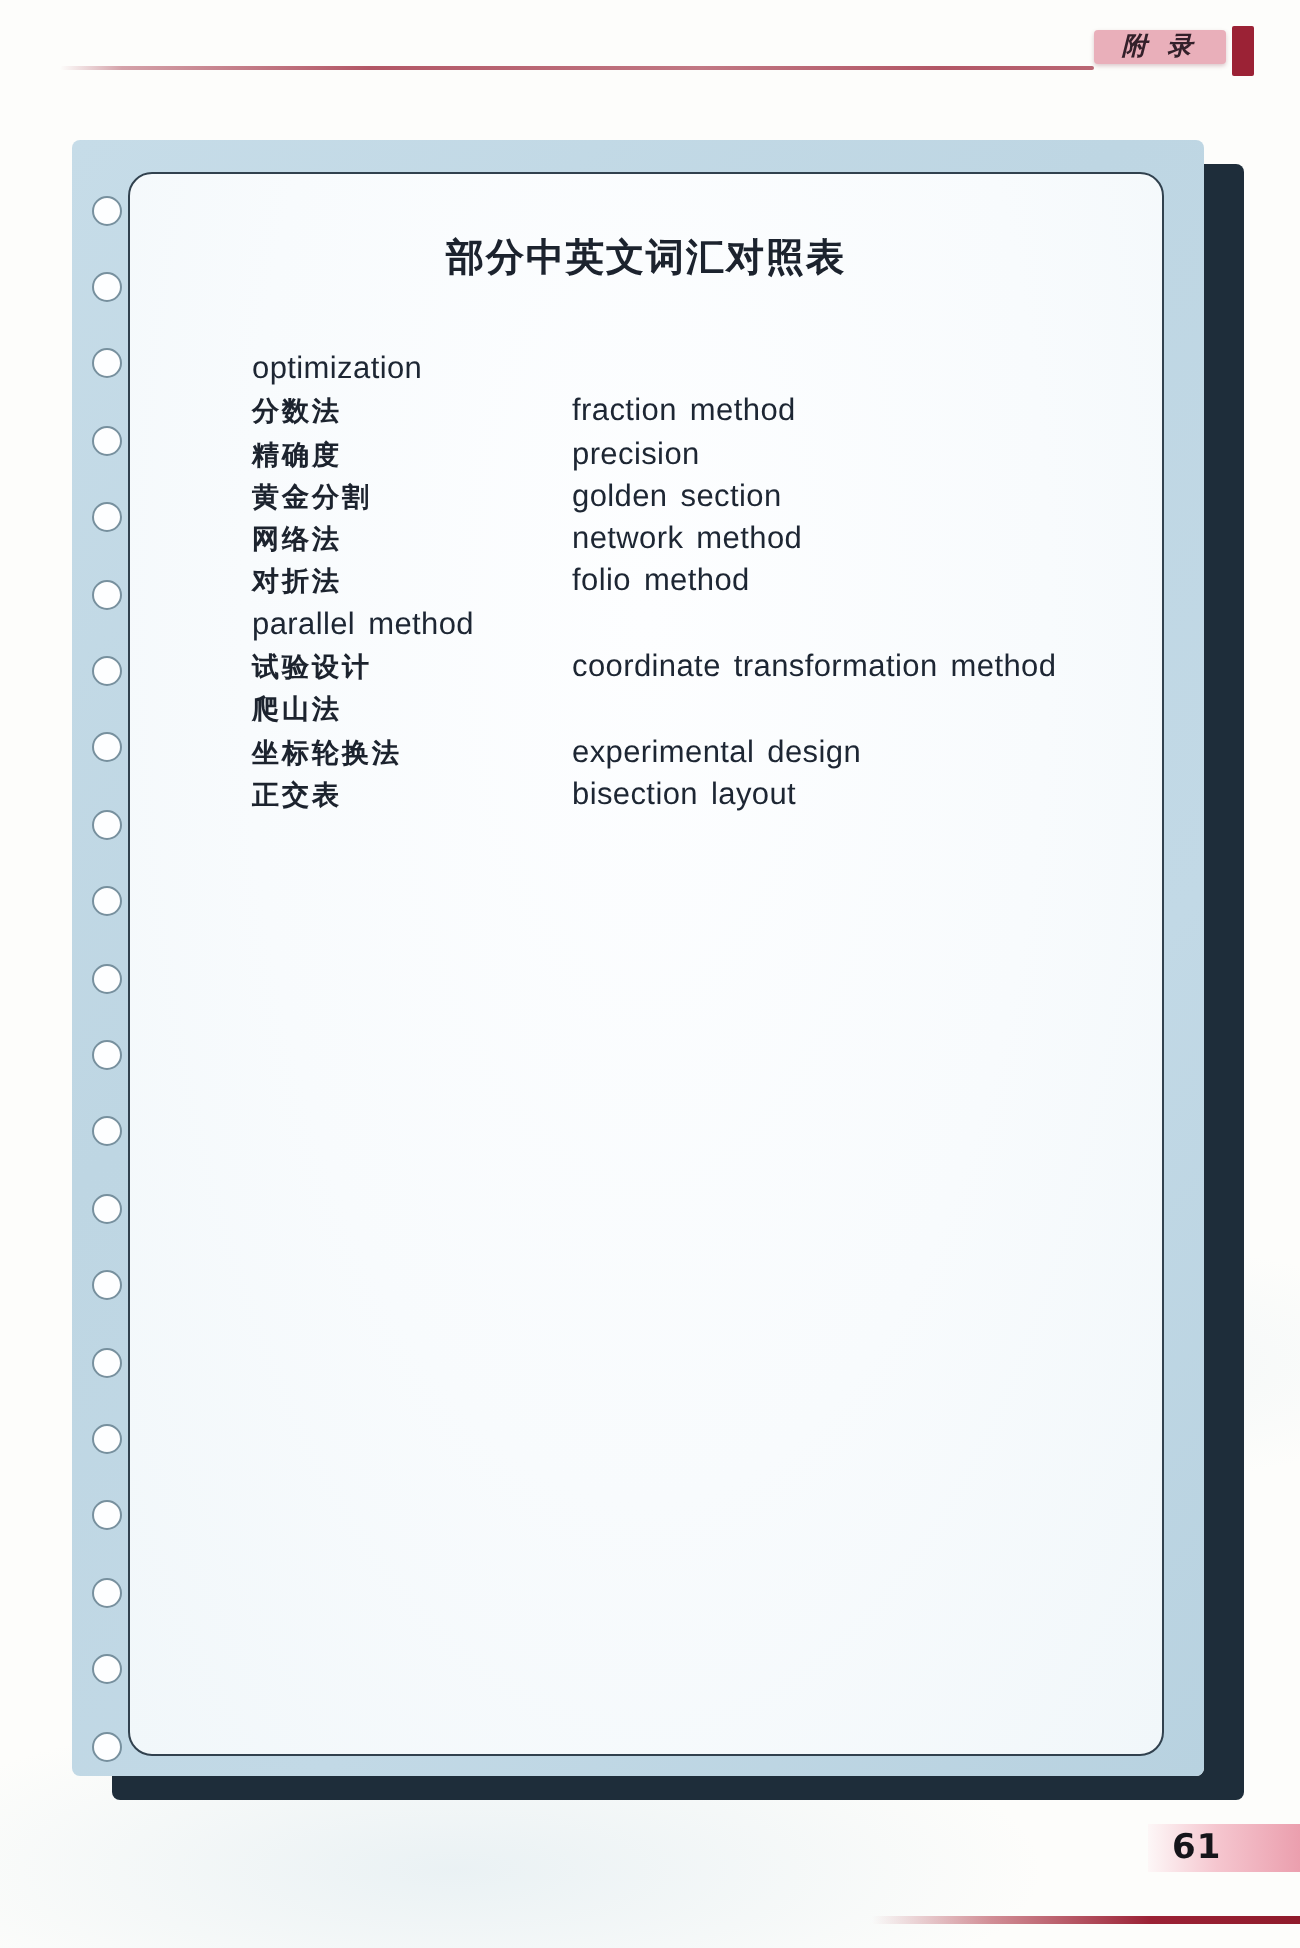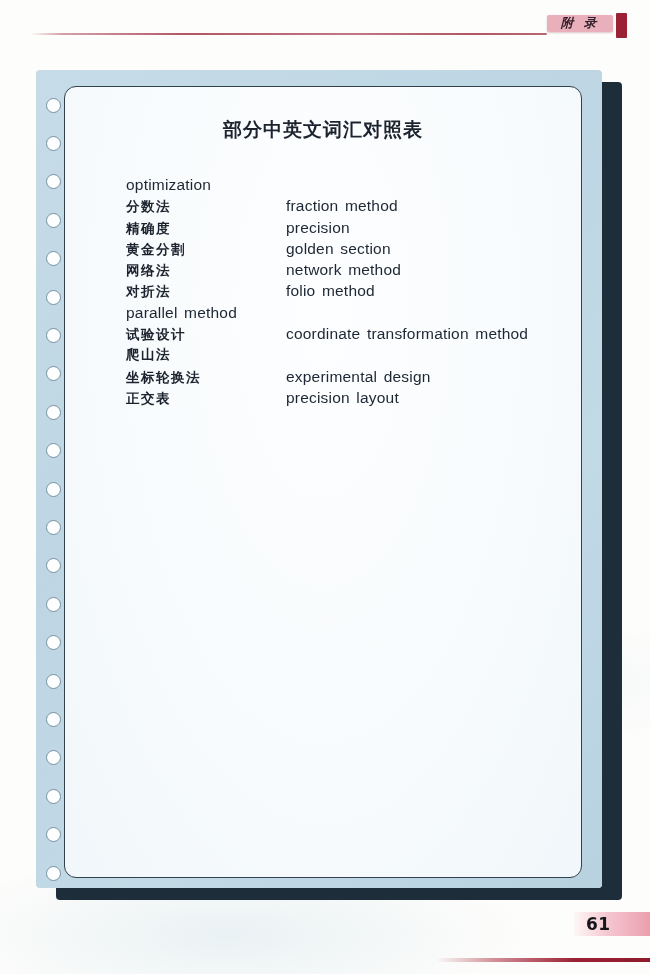--- a/index.html
+++ b/index.html
@@ -179,21 +179,21 @@
           </div>
           <div class="vocab-row">
             <span class="zh-term">爬山法</span>
           </div>
           <div class="vocab-row">
             <span class="zh-term">坐标轮换法</span>
             <span class="en-term">experimental design</span>
           </div>
           <div class="vocab-row">
             <span class="zh-term">正交表</span>
-            <span class="en-term">precision layout</span>
+            <span class="en-term">bisection layout</span>
           </div>
         </div>
     </div>
   </div>
 
   <div class="footer-rule"></div>
   <div class="page-num-box">
     <span>61</span>
   </div>
 

